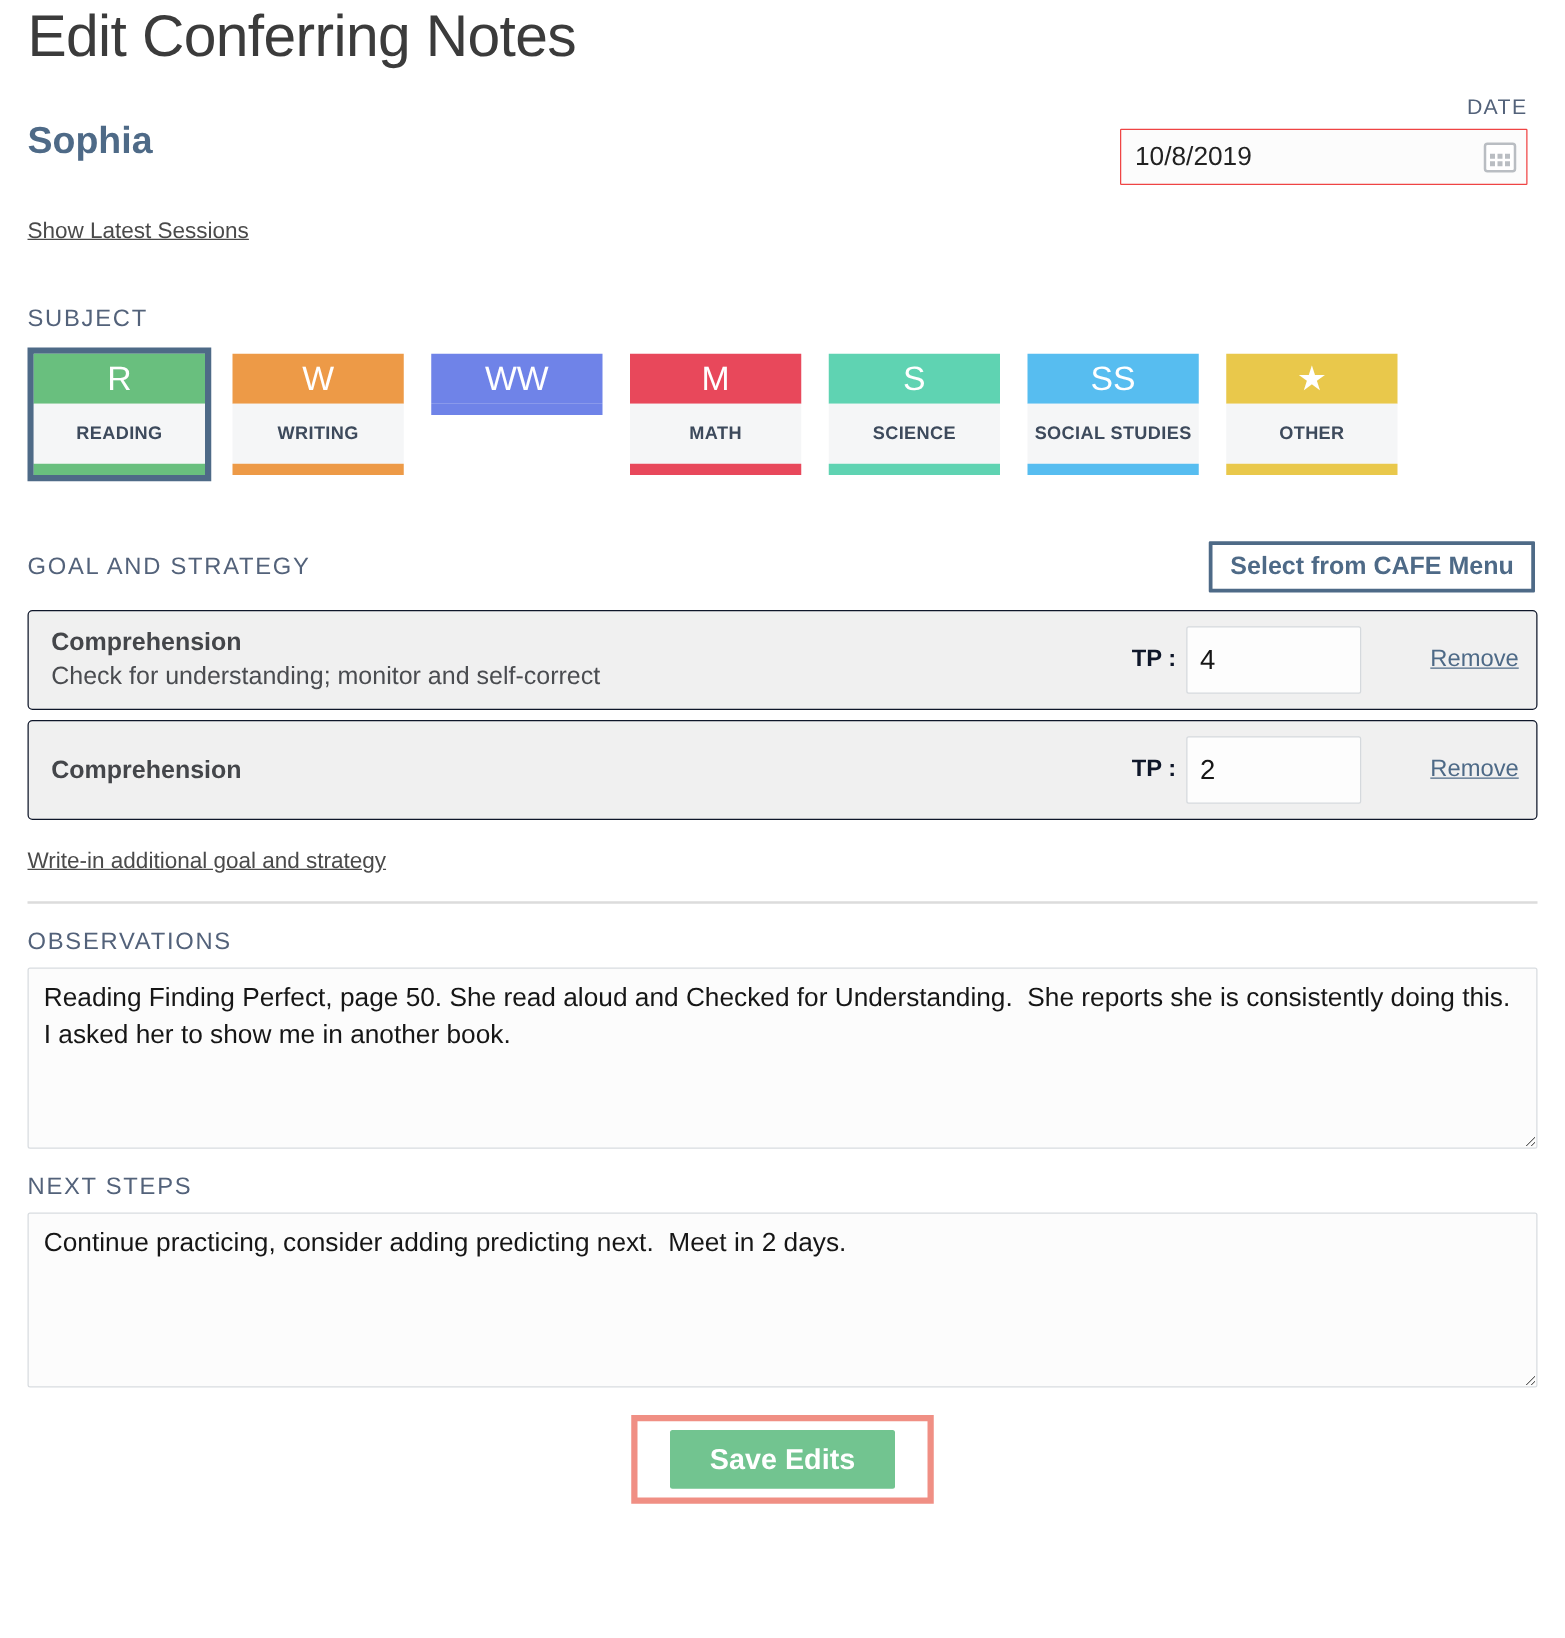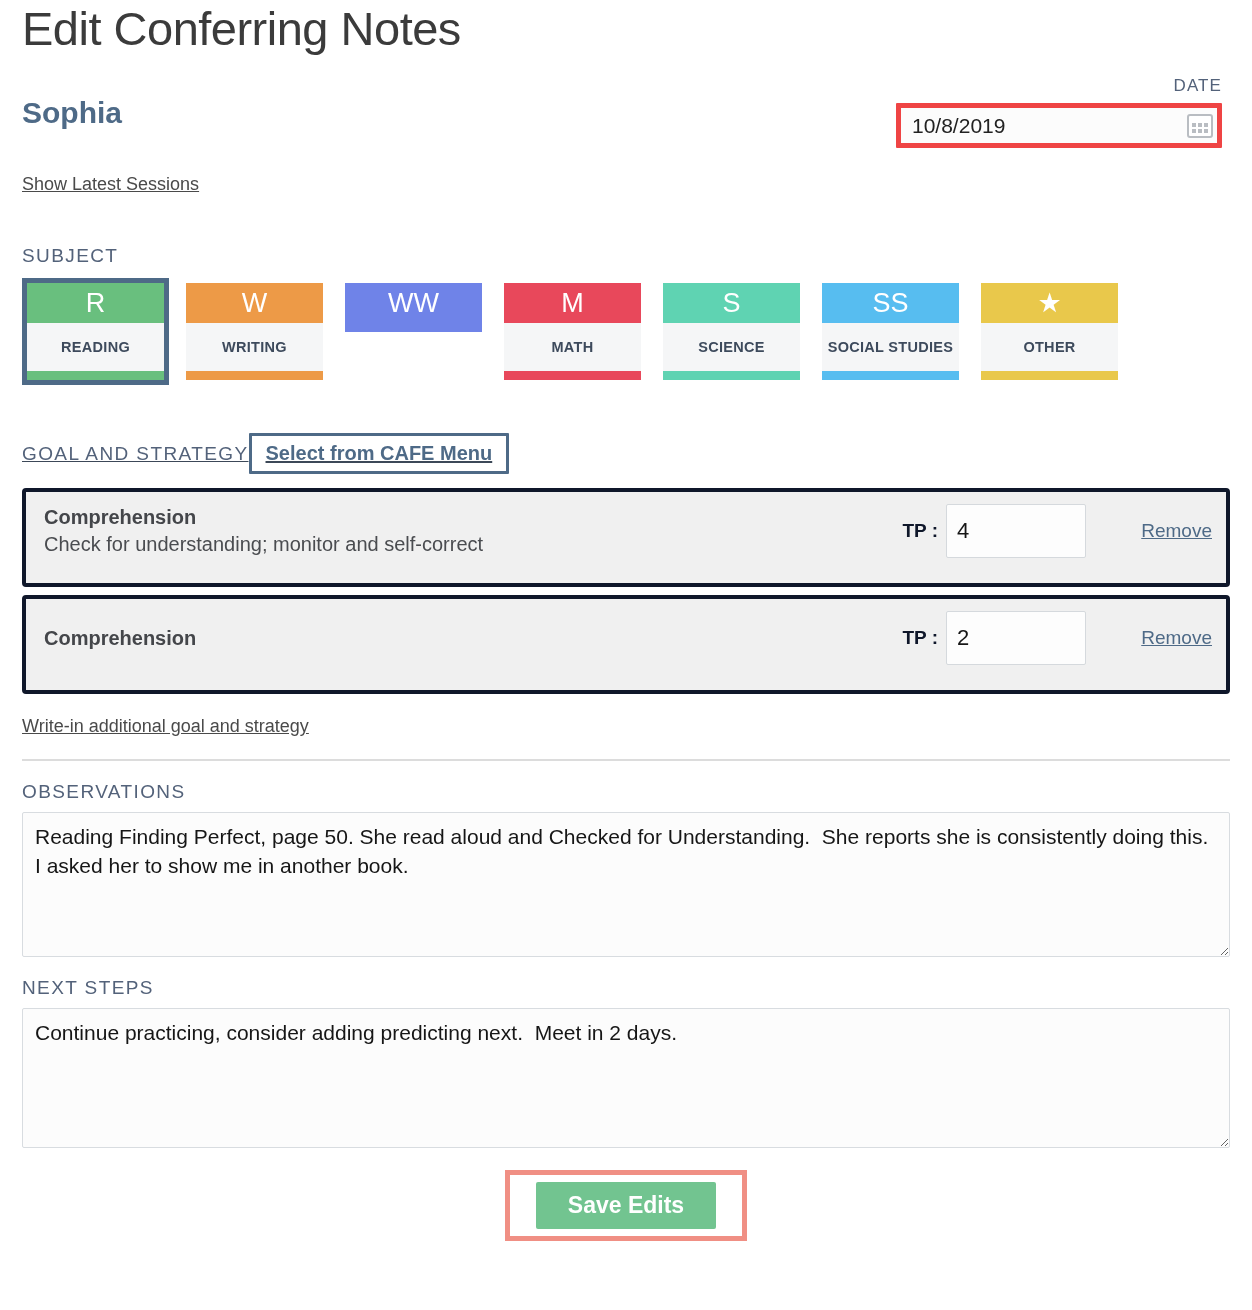--- a/index.html
+++ b/index.html
@@ -60,21 +60,21 @@
     text-align: right;
   }
   .date-input-wrap {
     position: relative;
     display: block;
   }
   .date-input {
     width: 100%;
     box-sizing: border-box;
     height: 45px;
-    border: 5px solid #ef4444;
+    border: 1px solid #ef4444;
     background: #fcfcfc;
     font-size: 21px;
     color: #222;
     padding: 0 60px 0 11px;
     font-family: "Liberation Sans", sans-serif;
     border-radius: 1px;
     outline: none;
   }
   .cal-icon {
     position: absolute;
@@ -162,22 +162,22 @@
     text-align: left;
   }
   .tile-bottom {
     height: 9px;
   }
 
   
   .goal-head {
     display: flex;
     align-items: center;
+    justify-content: space-between;
     margin-top: 48px;
-    text-decoration: underline;
   }
   .goal-head .section-label {
     margin: 0;
   }
   .cafe-btn {
     border: 3px solid #4e6a87;
     background: #ffffff;
     color: #4e6a87;
     font-size: 20px;
     font-weight: 700;
@@ -186,25 +186,25 @@
     cursor: pointer;
     border-radius: 1px;
     line-height: 1;
     margin-right: 2px;
   }
   .goal-list {
     margin-top: 14px;
   }
   .goal-row {
     background: #f0f0f0;
-    border: 4px solid #0f172a;
+    border: 1px solid #0f172a;
     border-radius: 4px;
     display: flex;
     align-items: center;
-    padding: 12px 14px 25px 18px;
+    padding: 12px 14px 12px 18px;
     margin-bottom: 8px;
     min-height: 62px;
     box-sizing: border-box;
   }
   .goal-text {
     flex: 1 1 auto;
     min-width: 0;
   }
   .goal-title {
     font-size: 20px;

